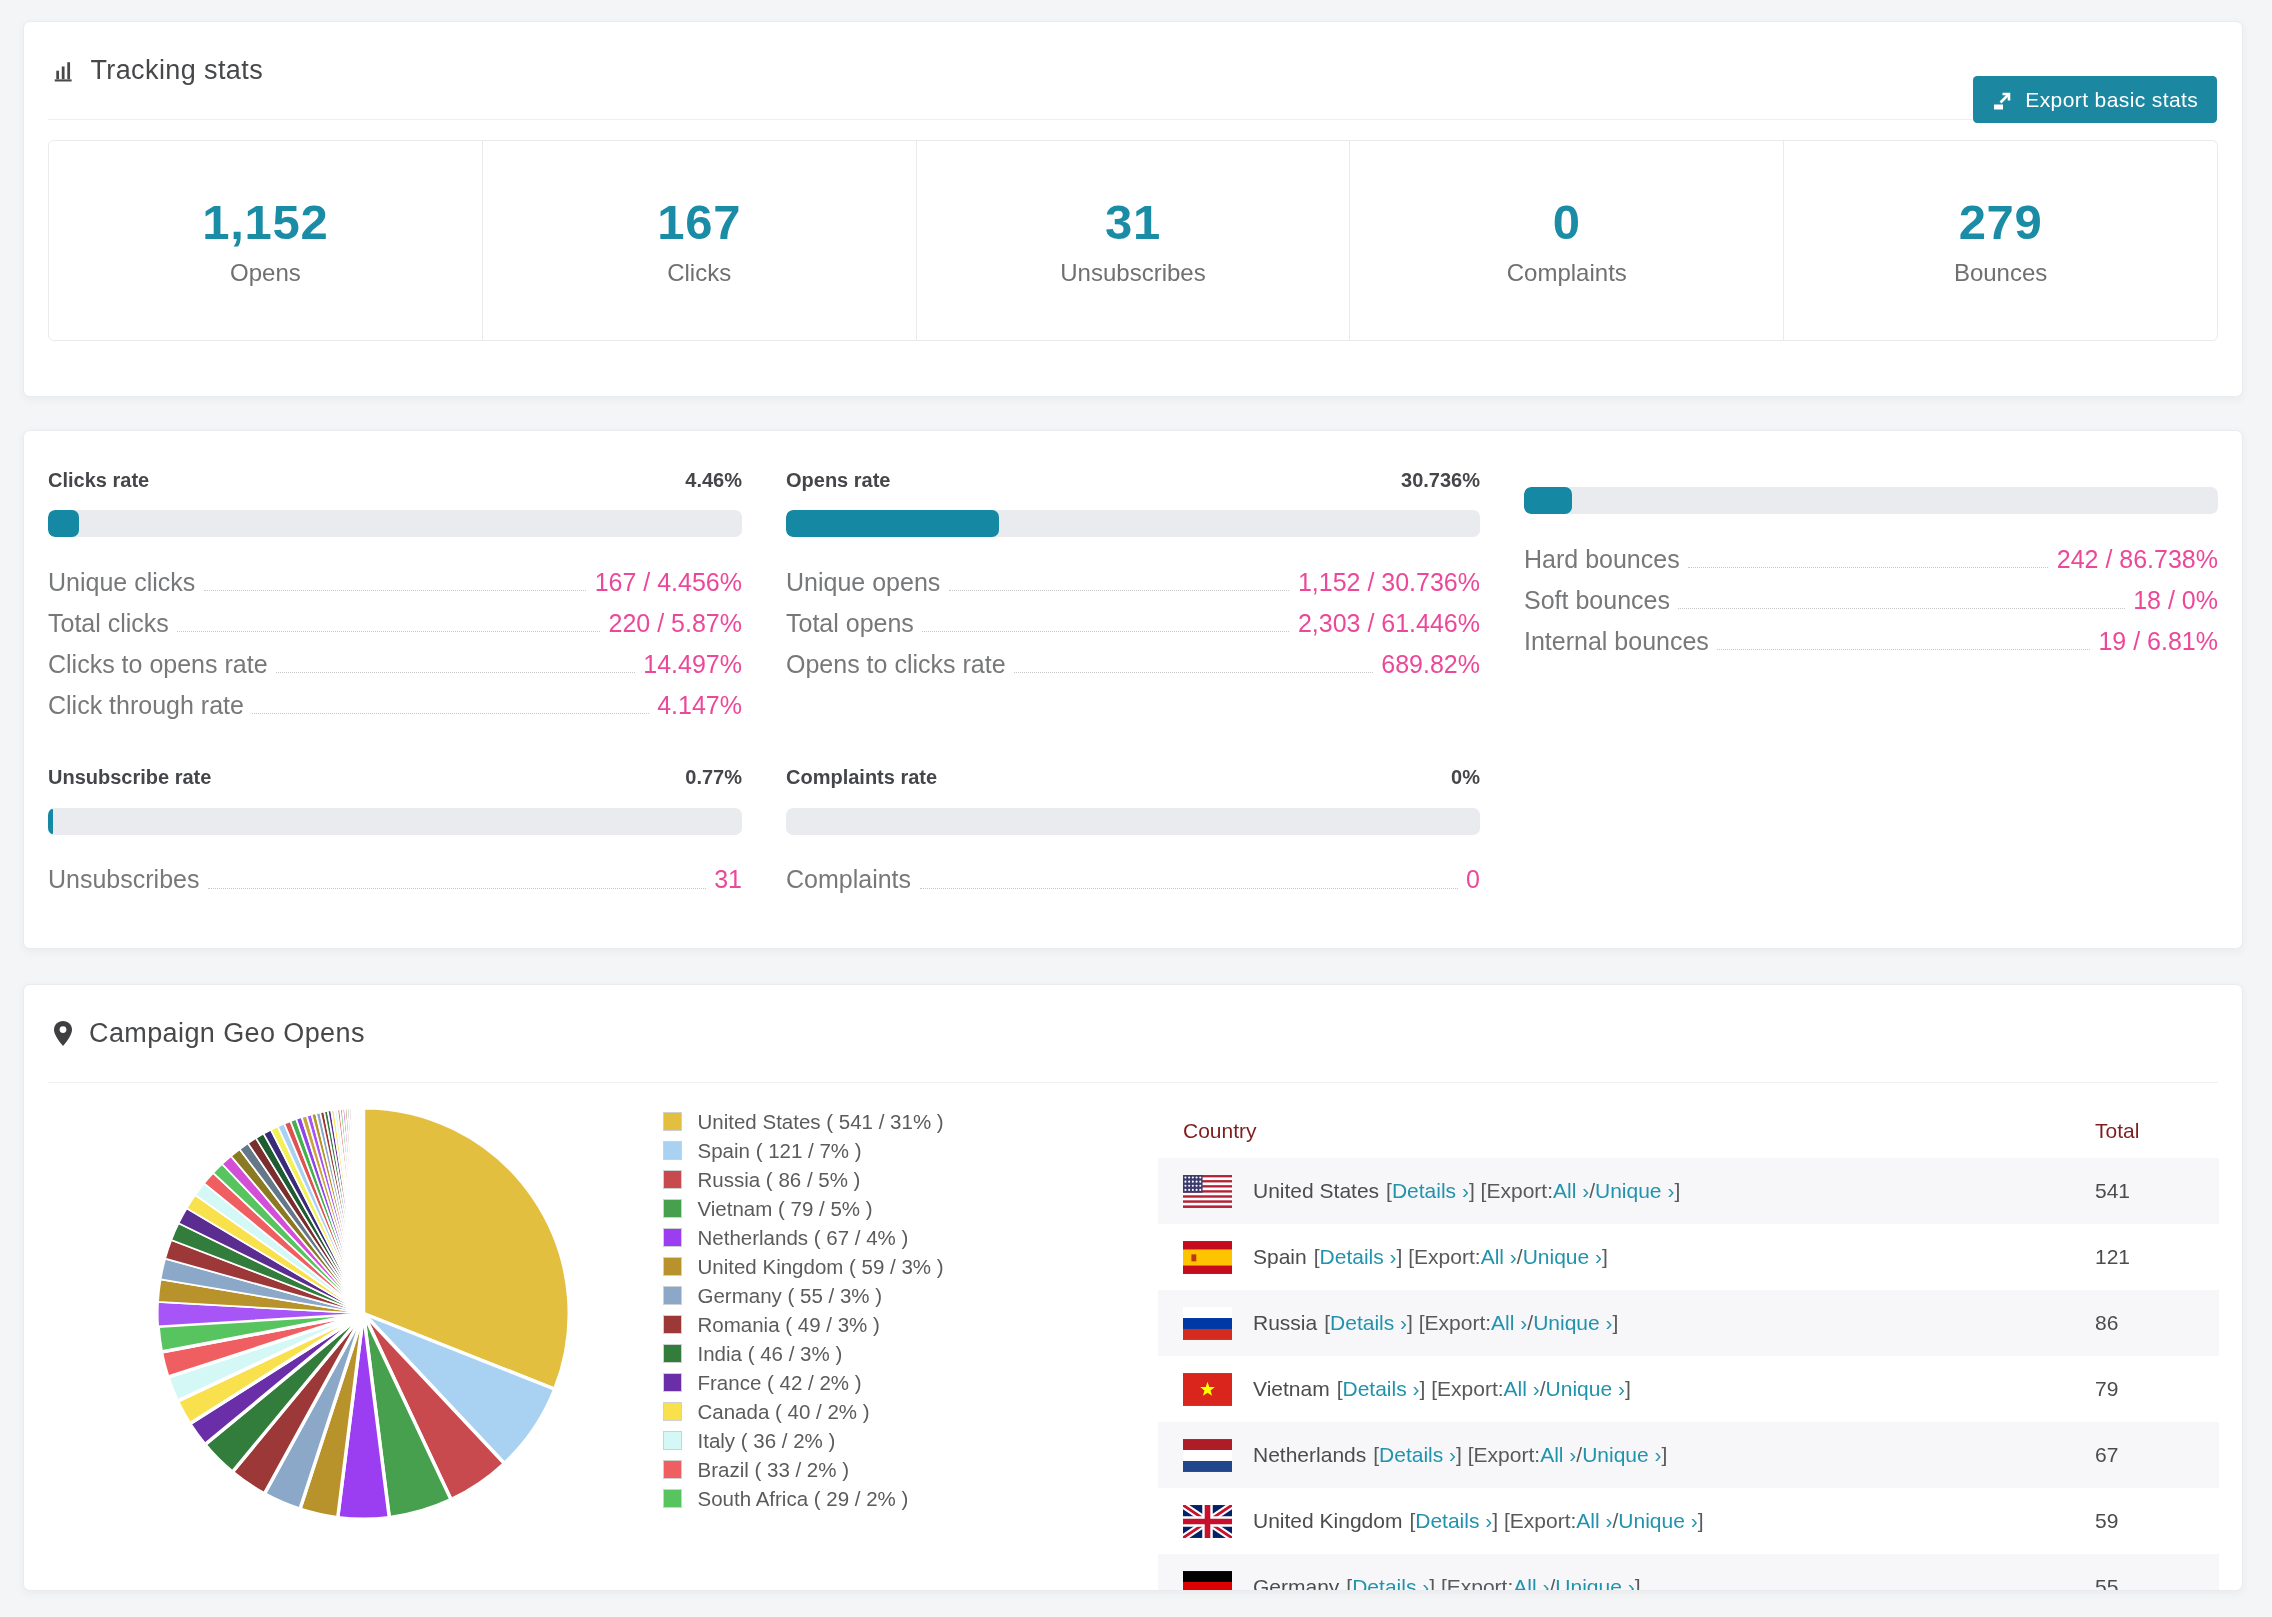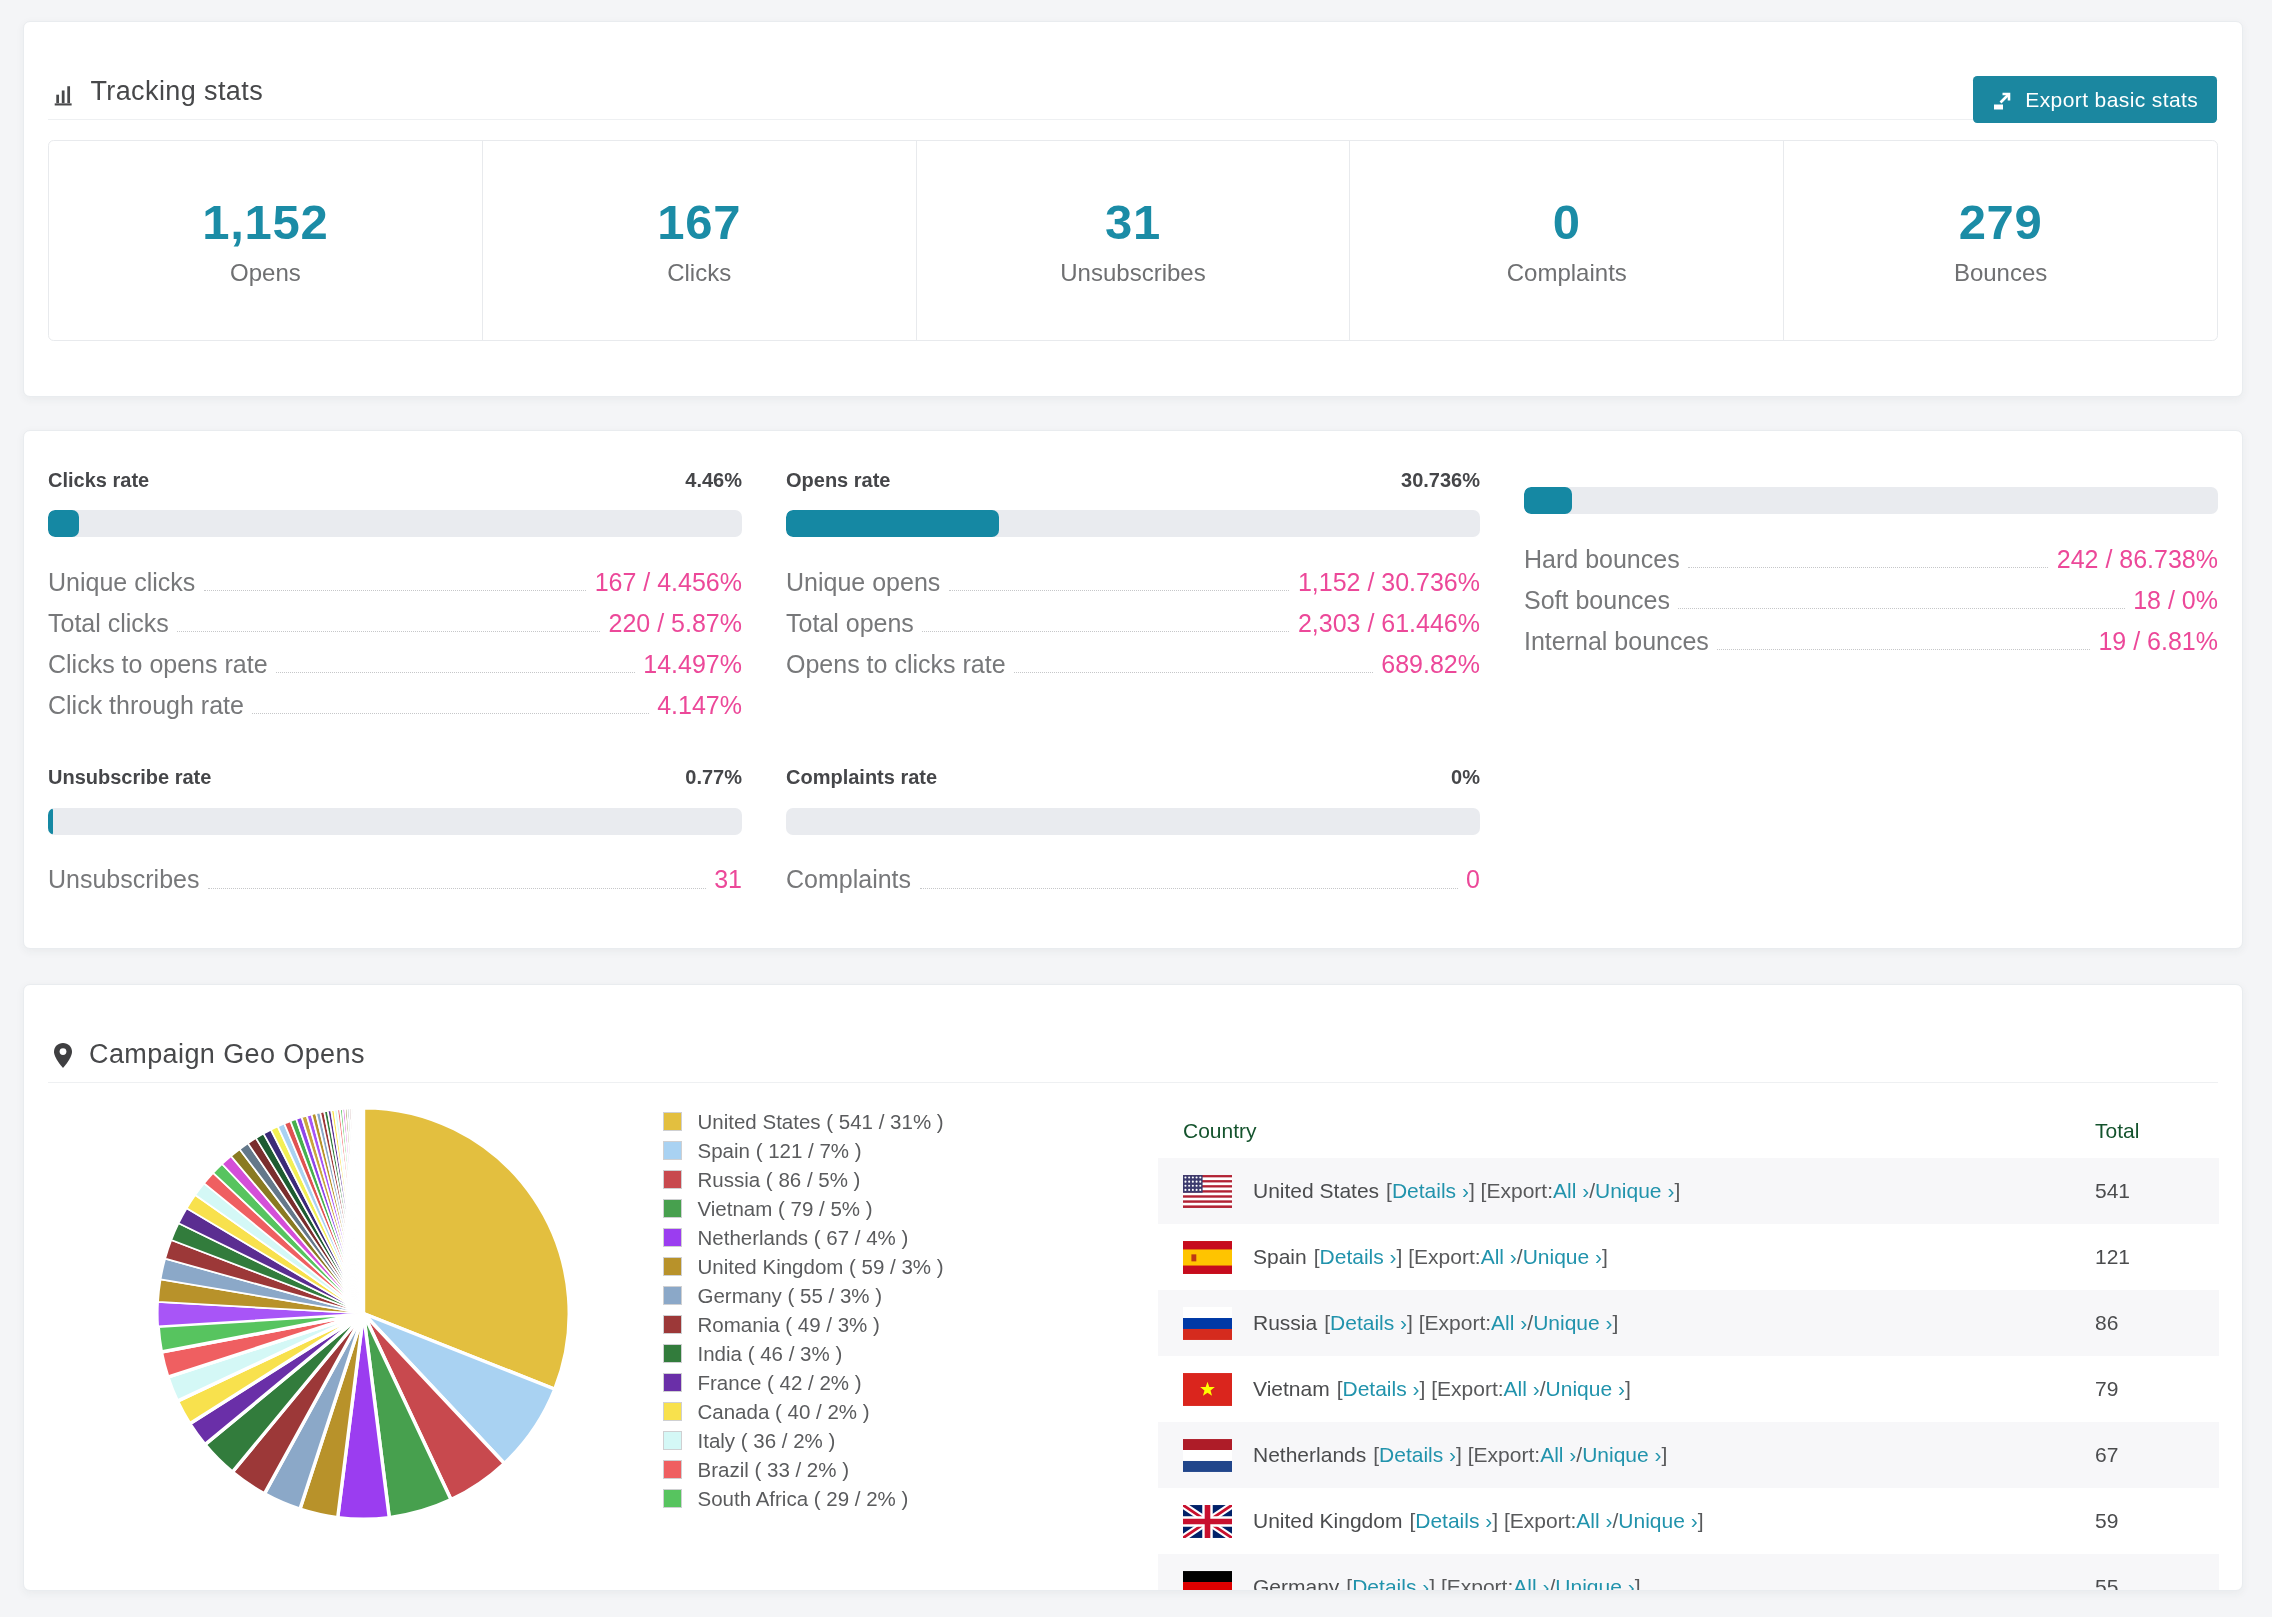--- a/index.html
+++ b/index.html
@@ -12,22 +12,22 @@
   .card {
     position:relative;
     margin-left:23px;
     width:2220px;
     background:#fff;
     border:0.7px solid #e9ecef;
     border-radius:7px;
     box-shadow:0 2.8px 8.5px rgba(40,50,60,.05);
   }
   .card-header {
-    display:flex; align-items:flex-end;
-    height:97px; padding:12px 27px;
+    display:flex; align-items:center;
+    height:97px; padding:0 27px;
   }
   .card-title { font-size:27px; color:#47484a; letter-spacing:0.4px; }
   .hdr-icon { margin-right:14px; display:flex; align-items:center; }
   .hr { border-top:1.4px solid #eef0f2; margin:0 24px; }
 
   
   #card-tracking { margin-top:21px; height:376px; }
   .export-btn {
     position:absolute; top:54px; right:25.4px;
     display:flex; align-items:center; gap:10px;
@@ -66,21 +66,21 @@
 
   
   #card-geo { margin-top:35px; height:607px; overflow:hidden; }
   .geo-body { position:relative; height:508px; }
   #geo-pie { position:absolute; left:120px; top:11.3px; width:439px; height:439px; }
   #geo-legend { position:absolute; left:639px; top:24px; list-style:none; }
   .legend-item { display:flex; align-items:center; height:29px; font-size:20.5px; color:#5a5b5d; white-space:nowrap; }
   .swatch { width:19px; height:19px; border:1.4px solid #cfd0d2; margin-right:15.5px; flex:none; }
   #geo-table { position:absolute; left:1134px; top:20px; width:1061px; }
   .t-row { display:flex; align-items:center; height:66px; font-size:21px; }
-  .t-head { height:55px; color:#14532d; }
+  .t-head { height:55px; color:#7f1d1d; }
   .t-row.stripe { background:#f7f7f9; }
   .cell-country { flex:1; display:flex; align-items:center; padding-left:25px; min-width:0; white-space:nowrap; }
   .cell-total { width:124px; flex:none; }
   .flag { width:49px; height:33px; margin-right:21px; flex:none; }
   .cname { color:#4b4c4e; margin-right:7px; }
   .br { color:#58595b; }
   a.tlink { color:#2193ac; text-decoration:none; cursor:pointer; }
 </style>
 </head>
 <body>

